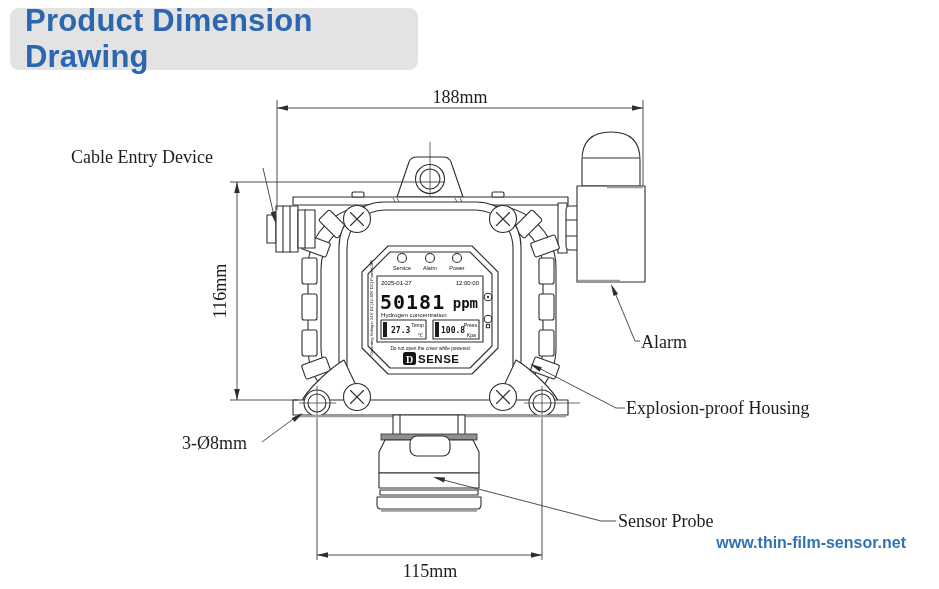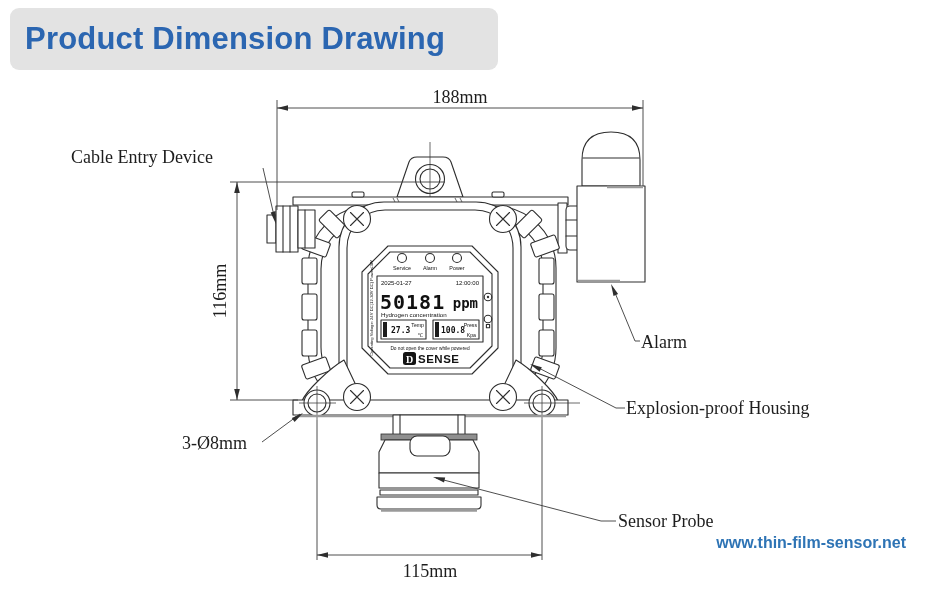--- a/index.html
+++ b/index.html
@@ -1,18 +1,18 @@
 <!DOCTYPE html>
 <html><head>
 <meta charset="utf-8">
 <style>
   html,body{margin:0;padding:0;background:#fff;}
   .page{position:relative;width:939px;height:589px;background:#ffffff;overflow:hidden;
         font-family:"Liberation Sans",sans-serif;}
-  .banner{position:absolute;left:10px;top:8px;width:488px;height:62px;background:#e3e3e3;
+  .banner{position:absolute;left:10px;top:8px;width:408px;height:62px;background:#e3e3e3;
           border-radius:9px;display:flex;align-items:center;}
   .banner .title{margin-left:15px;font-size:31px;font-weight:bold;color:#2b66b1;
                  letter-spacing:0.2px;}
   svg{position:absolute;left:0;top:0;}
   .ln{stroke:#2e2e2e;stroke-width:1.1;fill:none;stroke-linejoin:round;stroke-linecap:round;}
   .lnw{stroke:#2e2e2e;stroke-width:1.1;fill:#ffffff;stroke-linejoin:round;}
   .thin{stroke:#3a3a3a;stroke-width:0.75;fill:none;}
   .dim{stroke:#3a3a3a;stroke-width:0.9;fill:none;}
   .arr{fill:#2e2e2e;stroke:none;}
   .shade{stroke:#9a9a9a;stroke-width:2.6;fill:none;}

